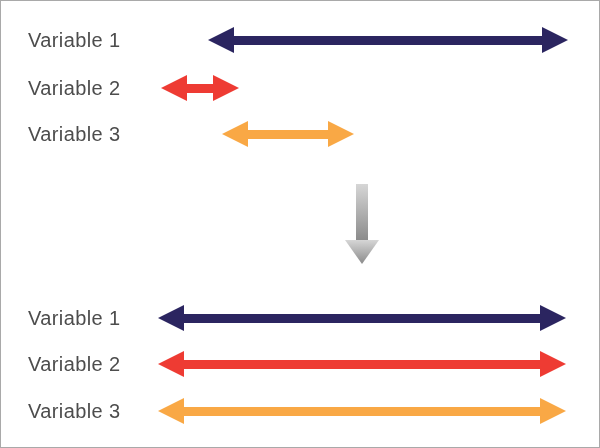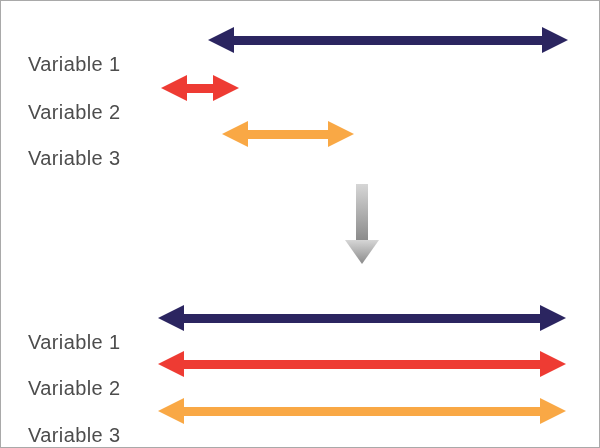--- a/index.html
+++ b/index.html
@@ -15,21 +15,20 @@
   }
   .row-label {
     position: absolute;
     left: 27px;
     height: 26px;
     line-height: 26px;
     font-size: 20px;
     letter-spacing: 0.4px;
     color: #4d4d4d;
     white-space: nowrap;
-    margin-top: 24px;
   }
   
   .dbl-arrow {
     position: absolute;
     height: 26px;
     display: flex;
     align-items: center;
   }
   .dbl-arrow .head-left {
     width: 0; height: 0; flex: none;

